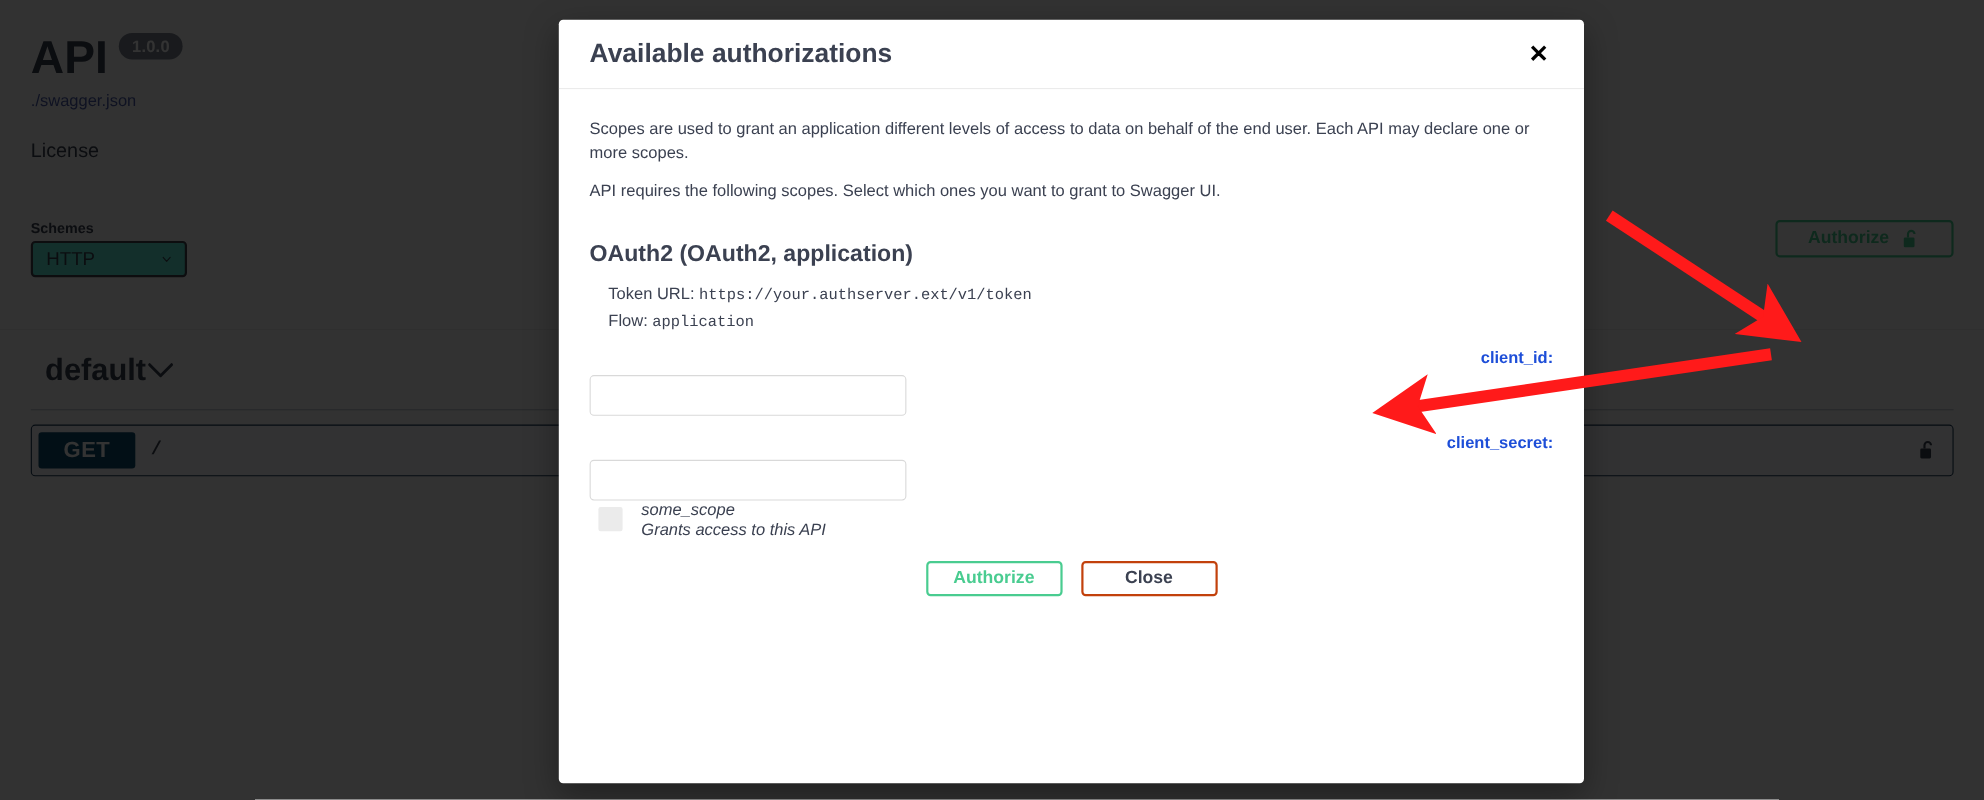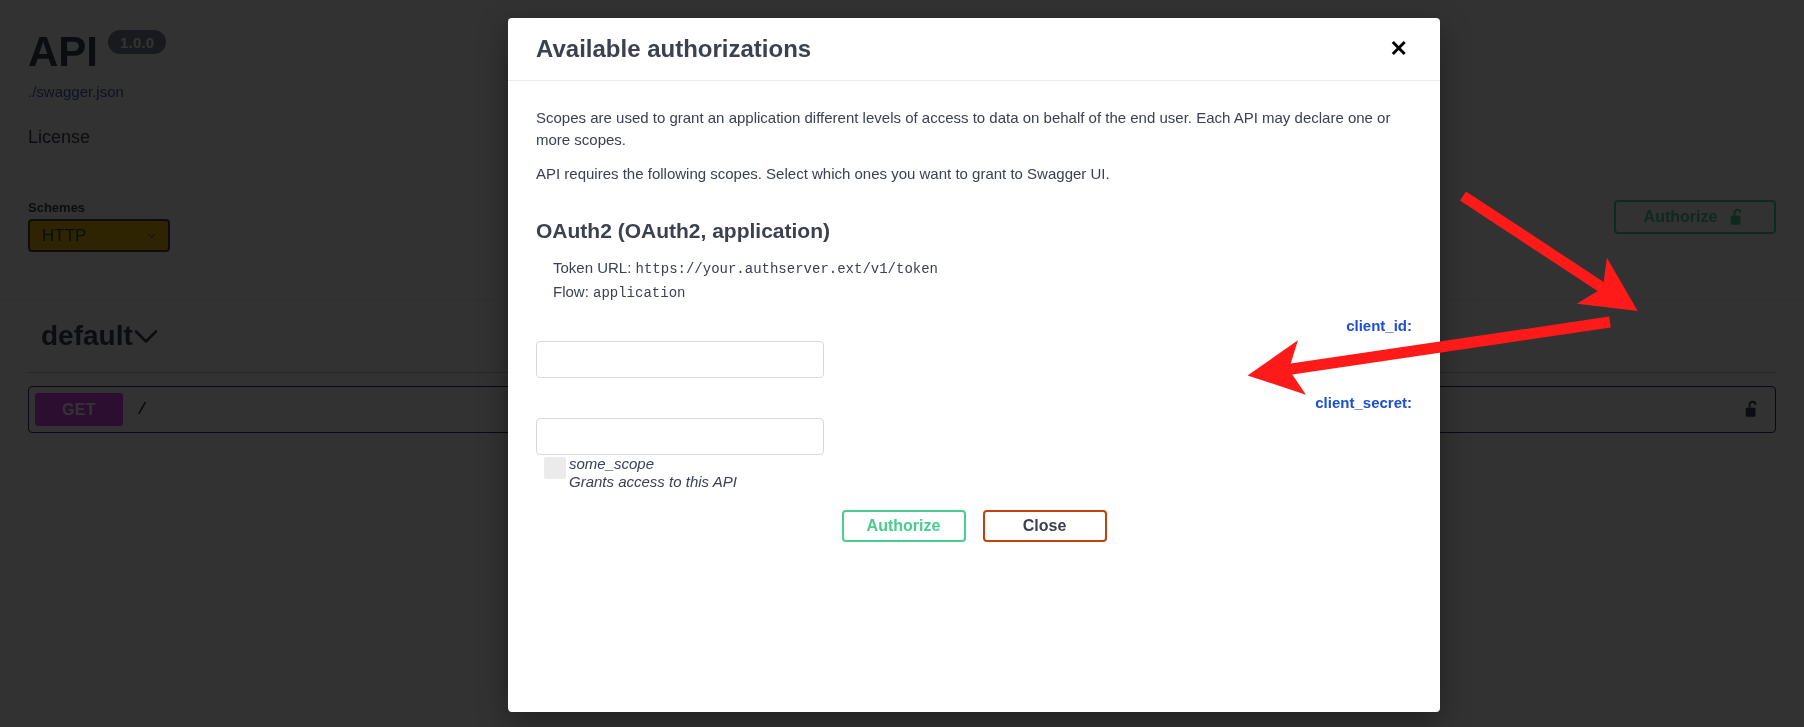--- a/index.html
+++ b/index.html
@@ -76,21 +76,21 @@
     font-size: 13px;
     font-weight: bold;
     color: #3b4151;
     margin-bottom: 4px;
   }
   .scheme-select {
     width: 142px;
     height: 33px;
     border: 2px solid #41444e;
     border-radius: 4px;
-    background: #eab308;
+    background: #5eead4;
     display: flex;
     align-items: center;
     justify-content: space-between;
     padding: 0 10px 0 12px;
     font-size: 17px;
     color: #3b4151;
     box-sizing: border-box;
   }
   .chev-sm {
     width: 13px; height: 8px;
@@ -144,23 +144,23 @@
     border: 1px solid #1b3a57;
     border-radius: 4px;
     background: #f8f9fc;
     display: flex;
     align-items: center;
     height: 47px;
     padding: 0 8px 0 6px;
     box-sizing: border-box;
   }
   .method-badge {
-    background: #d946ef;
+    background: #0c4a6e;
     color: #ffffff;
-    font-size: 16px;
+    font-size: 20px;
     font-weight: bold;
     border-radius: 3px;
     width: 88px;
     height: 33px;
     display: flex;
     align-items: center;
     justify-content: center;
     letter-spacing: .4px;
   }
   .op-path {
@@ -287,21 +287,22 @@
   }
   .scope-link {
     font-size: 15px;
     font-weight: bold;
     color: #4a90e2;
     text-decoration: underline;
     cursor: pointer;
   }
   .scope-row {
     display: flex;
-    align-items: flex-start;
+    align-items: center;
+    gap: 14px;
     margin-left: 4px;
   }
   .scope-check {
     width: 22px;
     height: 22px;
     min-width: 22px;
     background: #ebebeb;
     border: none;
     border-radius: 2px;
     margin-top: 2px;

